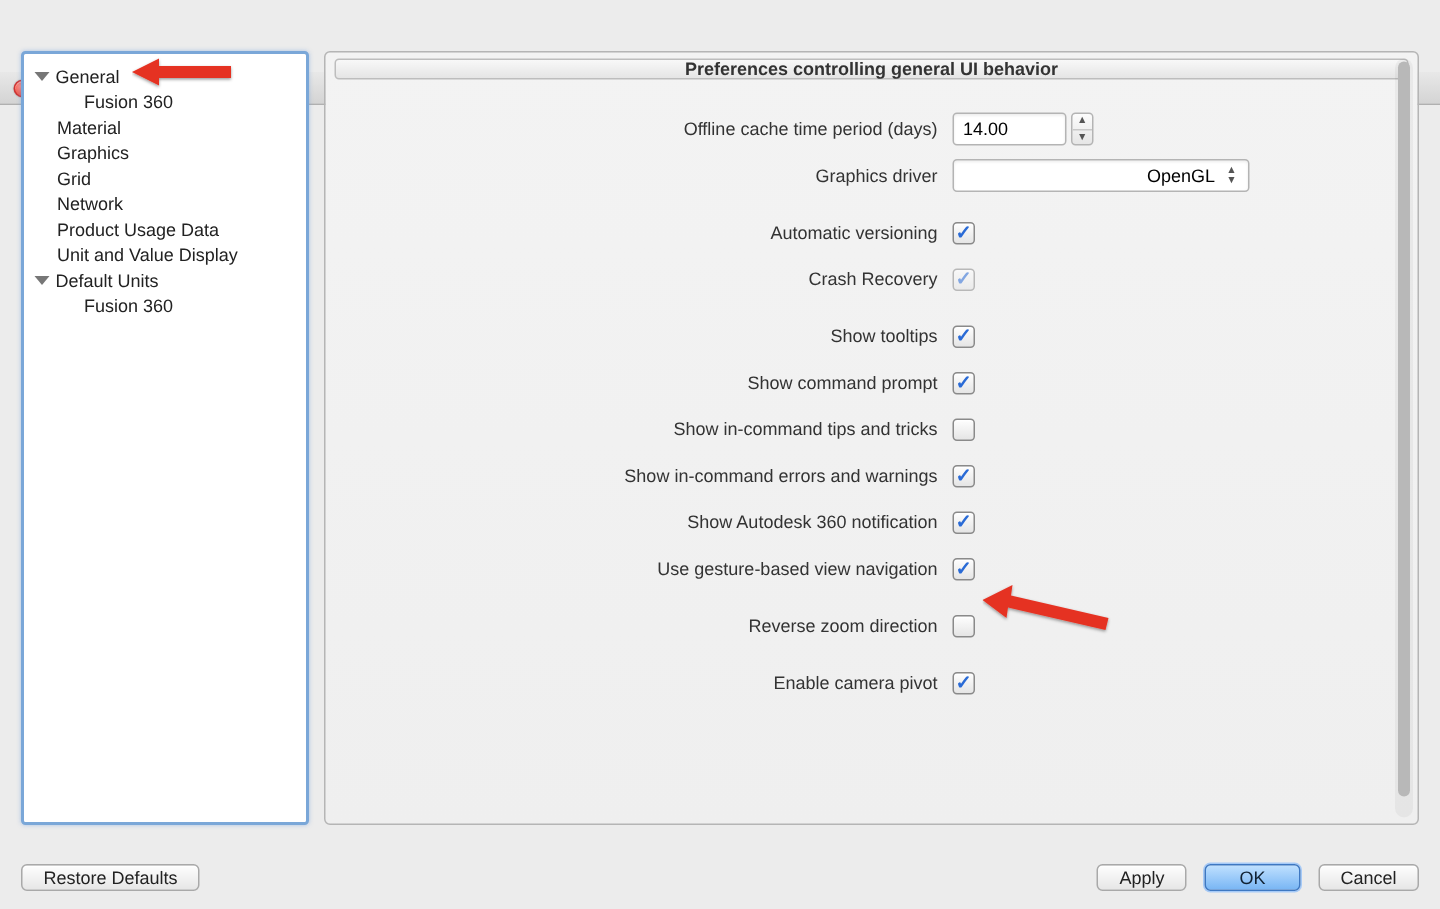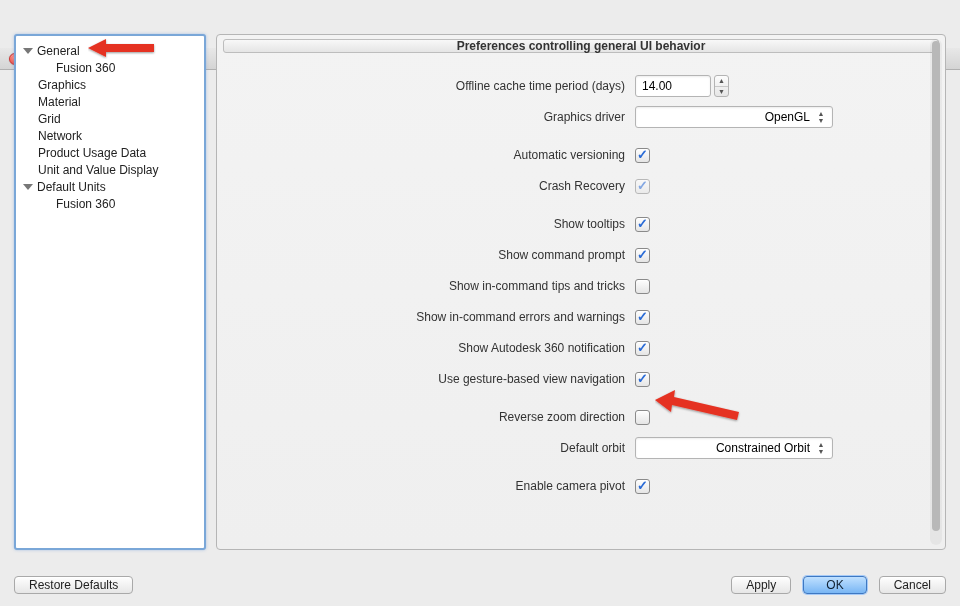--- a/index.html
+++ b/index.html
@@ -243,24 +243,24 @@
 
     <div class="sidebar">
       <div class="tree-row">
         <span class="tree-tri open"></span>
         <span>General</span>
       </div>
       <div class="tree-row" style="padding-left:34px">
         <span>Fusion 360</span>
       </div>
       <div class="tree-row" style="padding-left:16px">
+        <span>Material</span>
+      </div>
+      <div class="tree-row" style="padding-left:16px">
         <span>Graphics</span>
-      </div>
-      <div class="tree-row" style="padding-left:16px">
-        <span>Material</span>
       </div>
       <div class="tree-row" style="padding-left:16px">
         <span>Grid</span>
       </div>
       <div class="tree-row" style="padding-left:16px">
         <span>Network</span>
       </div>
       <div class="tree-row" style="padding-left:16px">
         <span>Product Usage Data</span>
       </div>
@@ -355,32 +355,20 @@
           <div class="row-ctrl">
               <div class="chk checked"></div>
             </div>
         </div>
 
         <div class="form-row gap">
           <div class="row-label">Reverse zoom direction</div>
           <div class="row-ctrl">
               <div class="chk"></div>
             </div>
-        </div>
-        <div class="form-row">
-          <div class="row-label">Default orbit</div>
-          <div class="row-ctrl">
-            <div class="select-wrap">
-              <button class="select-input">Constrained Orbit</button>
-              <div class="select-arrows">
-                  <span>▲</span>
-                  <span>▼</span>
-                </div>
-            </div>
-          </div>
         </div>
 
         <div class="form-row gap">
           <div class="row-label">Enable camera pivot</div>
           <div class="row-ctrl">
               <div class="chk checked"></div>
             </div>
         </div>
 
       </div>

